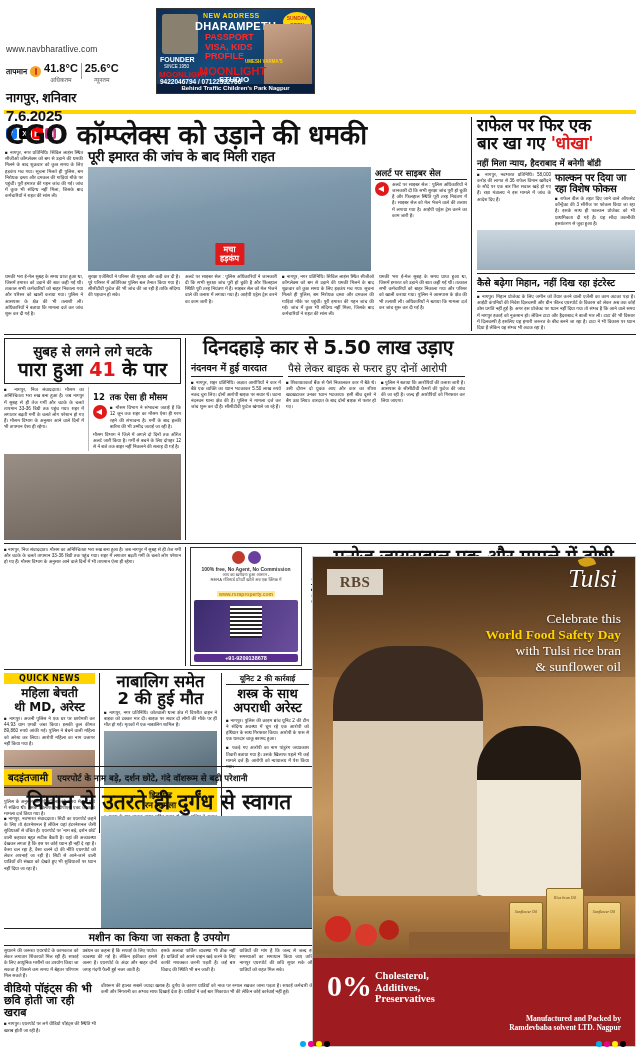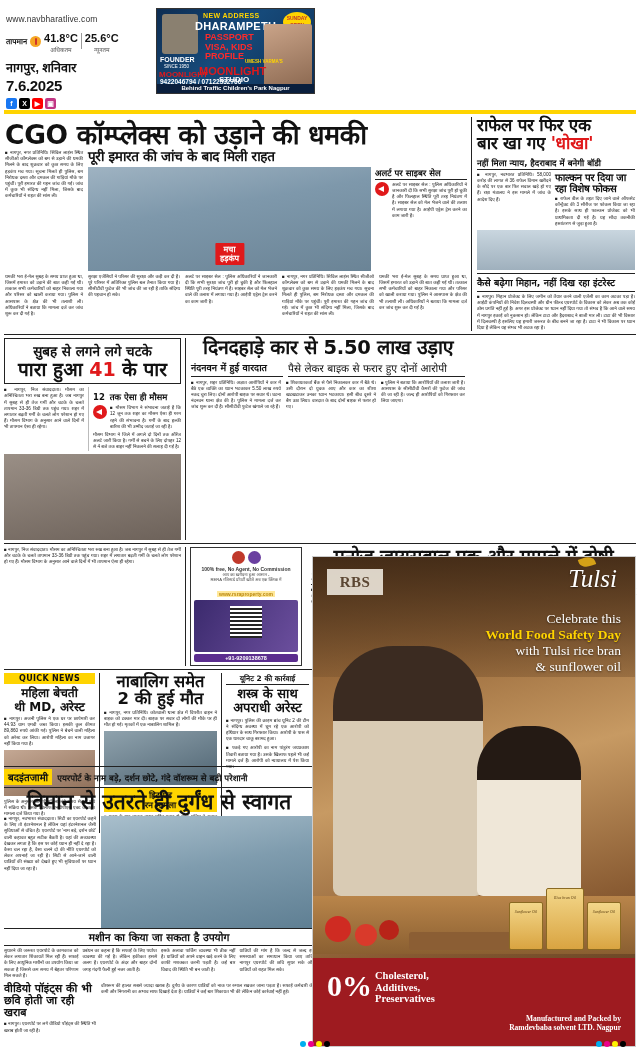--- a/index.html
+++ b/index.html
@@ -7,21 +7,21 @@
     width:640px;height:1051px;overflow:hidden;
     background:#ffffff;
     font-family:"Liberation Sans", sans-serif;
     color:#111;
   }
   .page{position:relative;width:640px;height:1051px;background:#fff;box-sizing:border-box;padding:4px 4px 0 4px;}
 
   
   .masthead{display:flex;align-items:flex-start;height:104px;padding:4px 2px 0 2px;box-sizing:border-box;}
   .mh-left{width:150px;padding-top:6px;}
-  .mh-url{font-size:8.5px;color:#333;letter-spacing:.1px;margin-bottom:4px;}
+  .mh-url{font-size:8.5px;color:#333;letter-spacing:.1px;margin-bottom:4px;margin-top:30px;}
   .mh-temp{display:flex;align-items:center;gap:3px;margin-bottom:5px;}
   .mh-temp-label{font-size:7.5px;font-weight:bold;color:#111;}
   .thermo{width:11px;height:11px;border-radius:50%;background:#f5a623;display:inline-block;position:relative;}
   .thermo:after{content:"";position:absolute;left:4.5px;top:2px;width:2px;height:7px;background:#d0342c;border-radius:1px;}
   .t-val{font-size:11px;font-weight:bold;line-height:1;}
   .t-sub{font-size:6px;color:#555;display:block;text-align:center;}
   .mh-divider{width:1px;height:16px;background:#999;}
   .mh-place{font-size:12.5px;font-weight:bold;margin-bottom:1px;}
   .mh-date{font-size:15px;font-weight:bold;letter-spacing:-.3px;margin-bottom:4px;}
   .mh-social{display:flex;gap:2px;}

